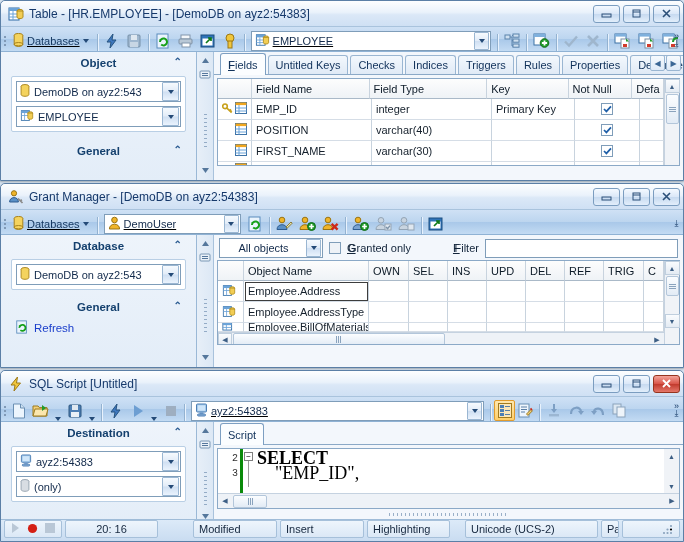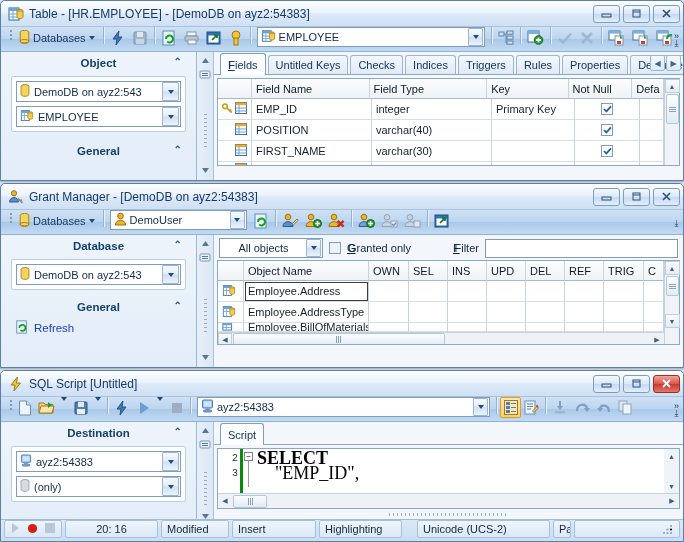--- a/index.html
+++ b/index.html
@@ -53,25 +53,26 @@
     background: linear-gradient(180deg,#f3a49a 0%,#d9564a 48%,#c23b2e 52%,#e4776a 100%);
     border-color: #95341f;
     color: #fff;
   }
   .wbtn svg { display:block; }
 
   
   .toolbar {
     height: 25px;
     display: flex;
-    align-items: flex-start;
+    align-items: flex-end;
     background: linear-gradient(180deg,#cfe1f5 0%,#bcd5ef 50%,#a9c8e9 51%,#c3dbf3 100%);
     border-bottom: 1px solid #8fb2d4;
-    padding: 0 6px;
+    padding: 0 0;
     position: relative;
+    text-decoration: underline;
   }
   .grip { width: 7px; height: 18px; display:flex; align-items:center; justify-content:center; }
   .grip i { display:block; width:2px; height:12px;
     background: repeating-linear-gradient(180deg,#8099b6 0 2px, transparent 2px 4px); }
   .tsep { width: 1px; height: 17px; background: #93b2d1; margin: 0 3px; box-shadow: 1px 0 0 #e8f2fd; }
   .tbtn {
     height: 21px; min-width: 21px;
     display: flex; align-items: center; justify-content: center;
     padding: 0 2px; border: 1px solid transparent; border-radius: 2px;
     gap: 3px;
@@ -1238,21 +1239,21 @@
             <circle cx="5.5" cy="5.5" r="4.6" fill="#d41f14"></circle>
           </svg>
       </span>
       <span class="ico">
         <svg width="10" height="10" viewBox="0 0 10 10">
             <rect x="0" y="0" width="10" height="10" fill="#b9c7d6"></rect>
           </svg>
       </span>
     </div>
     <div class="sbpanel ctr" style="width:93px;">20:  16</div>
-    <div class="sbpanel" style="width:68px;">Modified</div>
+    <div class="sbpanel" style="width:84px;margin-left:32px;">Modified</div>
     <div class="sbpanel" style="width:84px;">Insert</div>
     <div class="sbpanel" style="width:83px;">Highlighting</div>
     <div class="sbpanel" style="width:133px;margin-left:12px;">Unicode (UCS-2)</div>
     <div class="sbpanel" style="width:18px;">Par</div>
     <div class="sbpanel" style="flex:1 1 auto; position:relative;">
       <span class="sbgrip">
         <svg width="14" height="14" viewBox="0 0 14 14">
           <circle cx="11" cy="4" r="1.1" fill="#8aa3bd"></circle>
           <circle cx="11" cy="7.5" r="1.1" fill="#8aa3b d"></circle>
             <circle cx="7.5" cy="7.5" r="1.1" fill="#8aa3bd"></circle>

